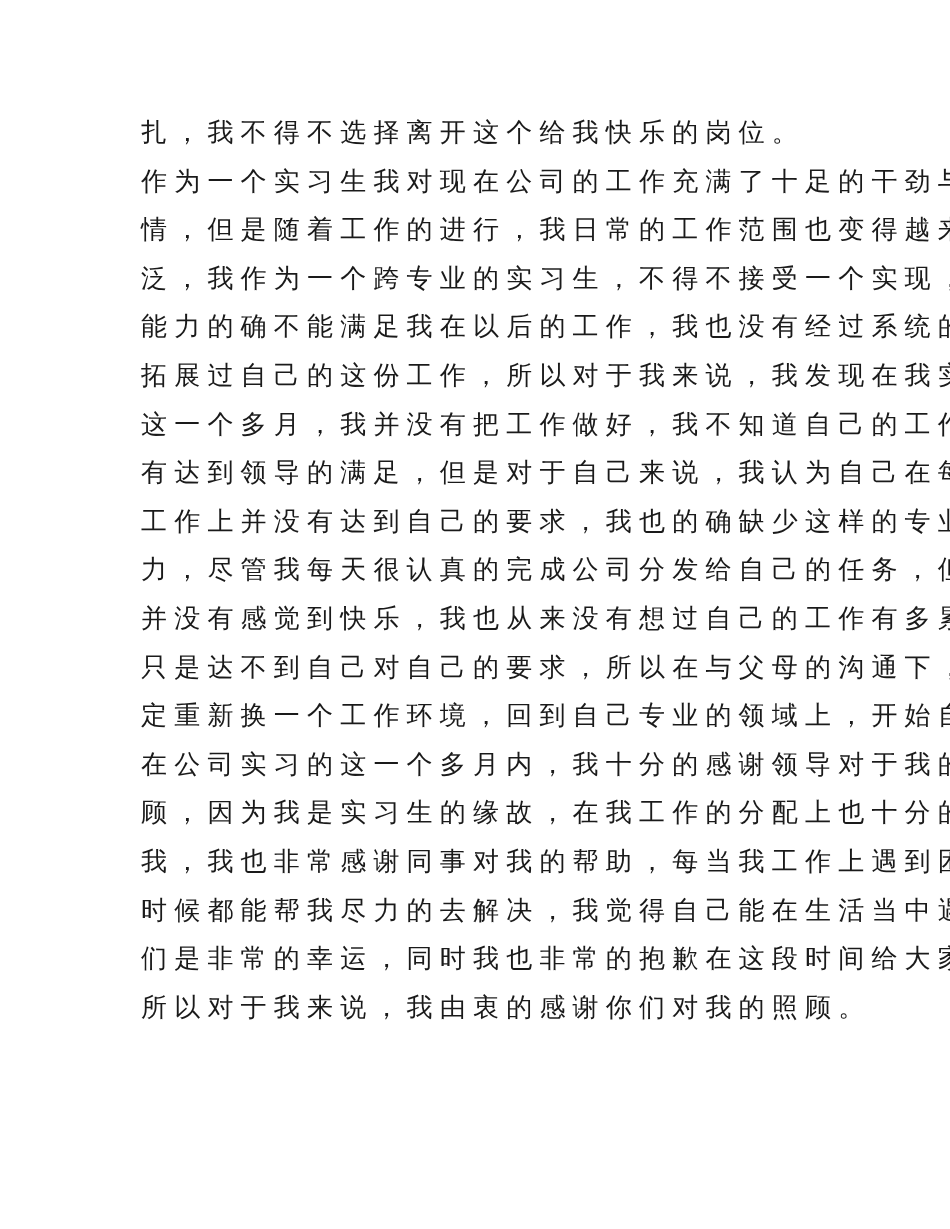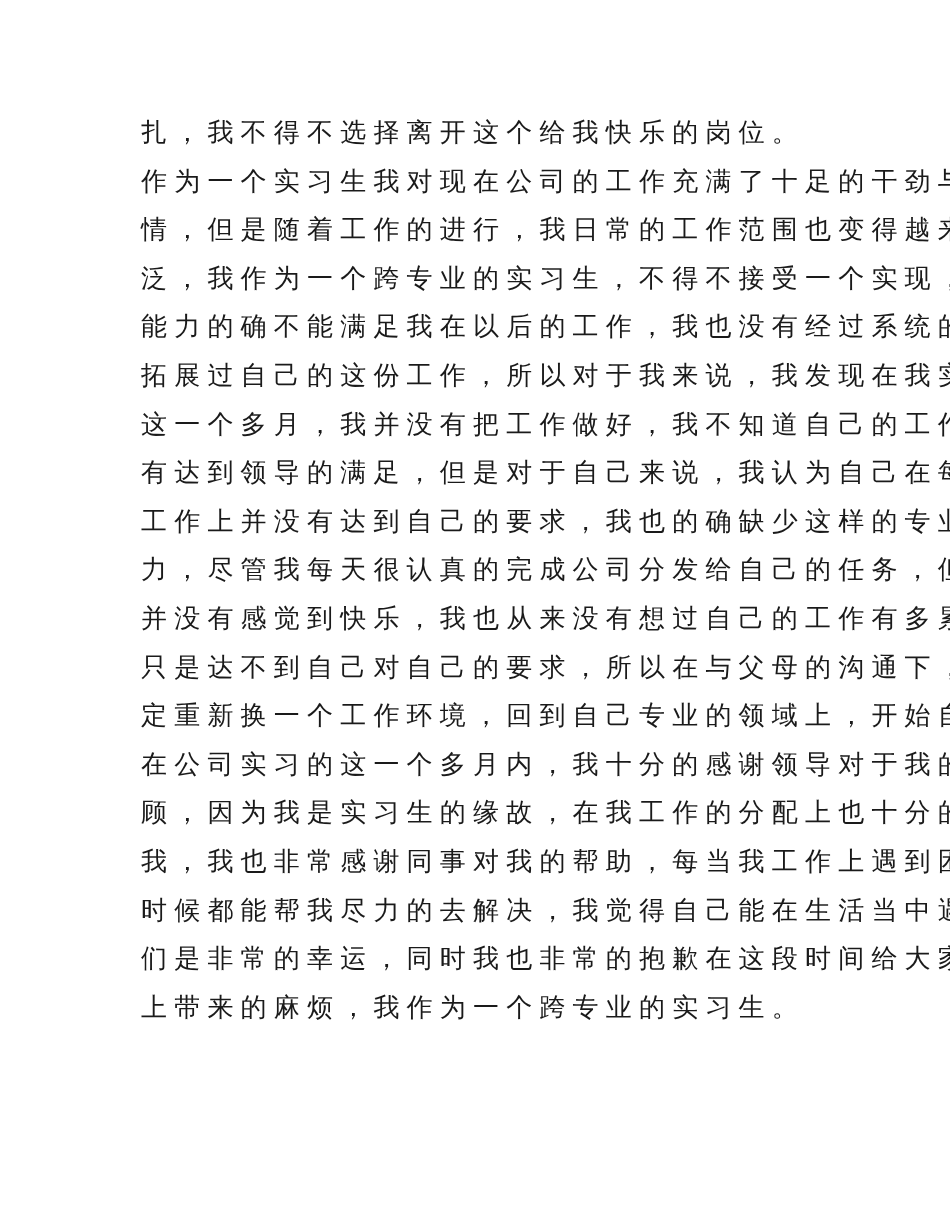--- a/index.html
+++ b/index.html
@@ -52,15 +52,15 @@
     <div class="line">工作上并没有达到自己的要求，我也的确缺少这样的专业能</div>
     <div class="line">力，尽管我每天很认真的完成公司分发给自己的任务，但是我</div>
     <div class="line">并没有感觉到快乐，我也从来没有想过自己的工作有多累，我</div>
     <div class="line">只是达不到自己对自己的要求，所以在与父母的沟通下，我决</div>
     <div class="line">定重新换一个工作环境，回到自己专业的领域上，开始自己新</div>
     <div class="line">在公司实习的这一个多月内，我十分的感谢领导对于我的照</div>
     <div class="line">顾，因为我是实习生的缘故，在我工作的分配上也十分的照顾</div>
     <div class="line">我，我也非常感谢同事对我的帮助，每当我工作上遇到困难的</div>
     <div class="line">时候都能帮我尽力的去解决，我觉得自己能在生活当中遇到你</div>
     <div class="line">们是非常的幸运，同时我也非常的抱歉在这段时间给大家工作</div>
-    <div class="line">上带来的麻烦，我作为一个跨专业的实习生。</div>
+    <div class="line">所以对于我来说，我由衷的感谢你们对我的照顾。</div>
   </div>
 </div>
 
 </body></html>

